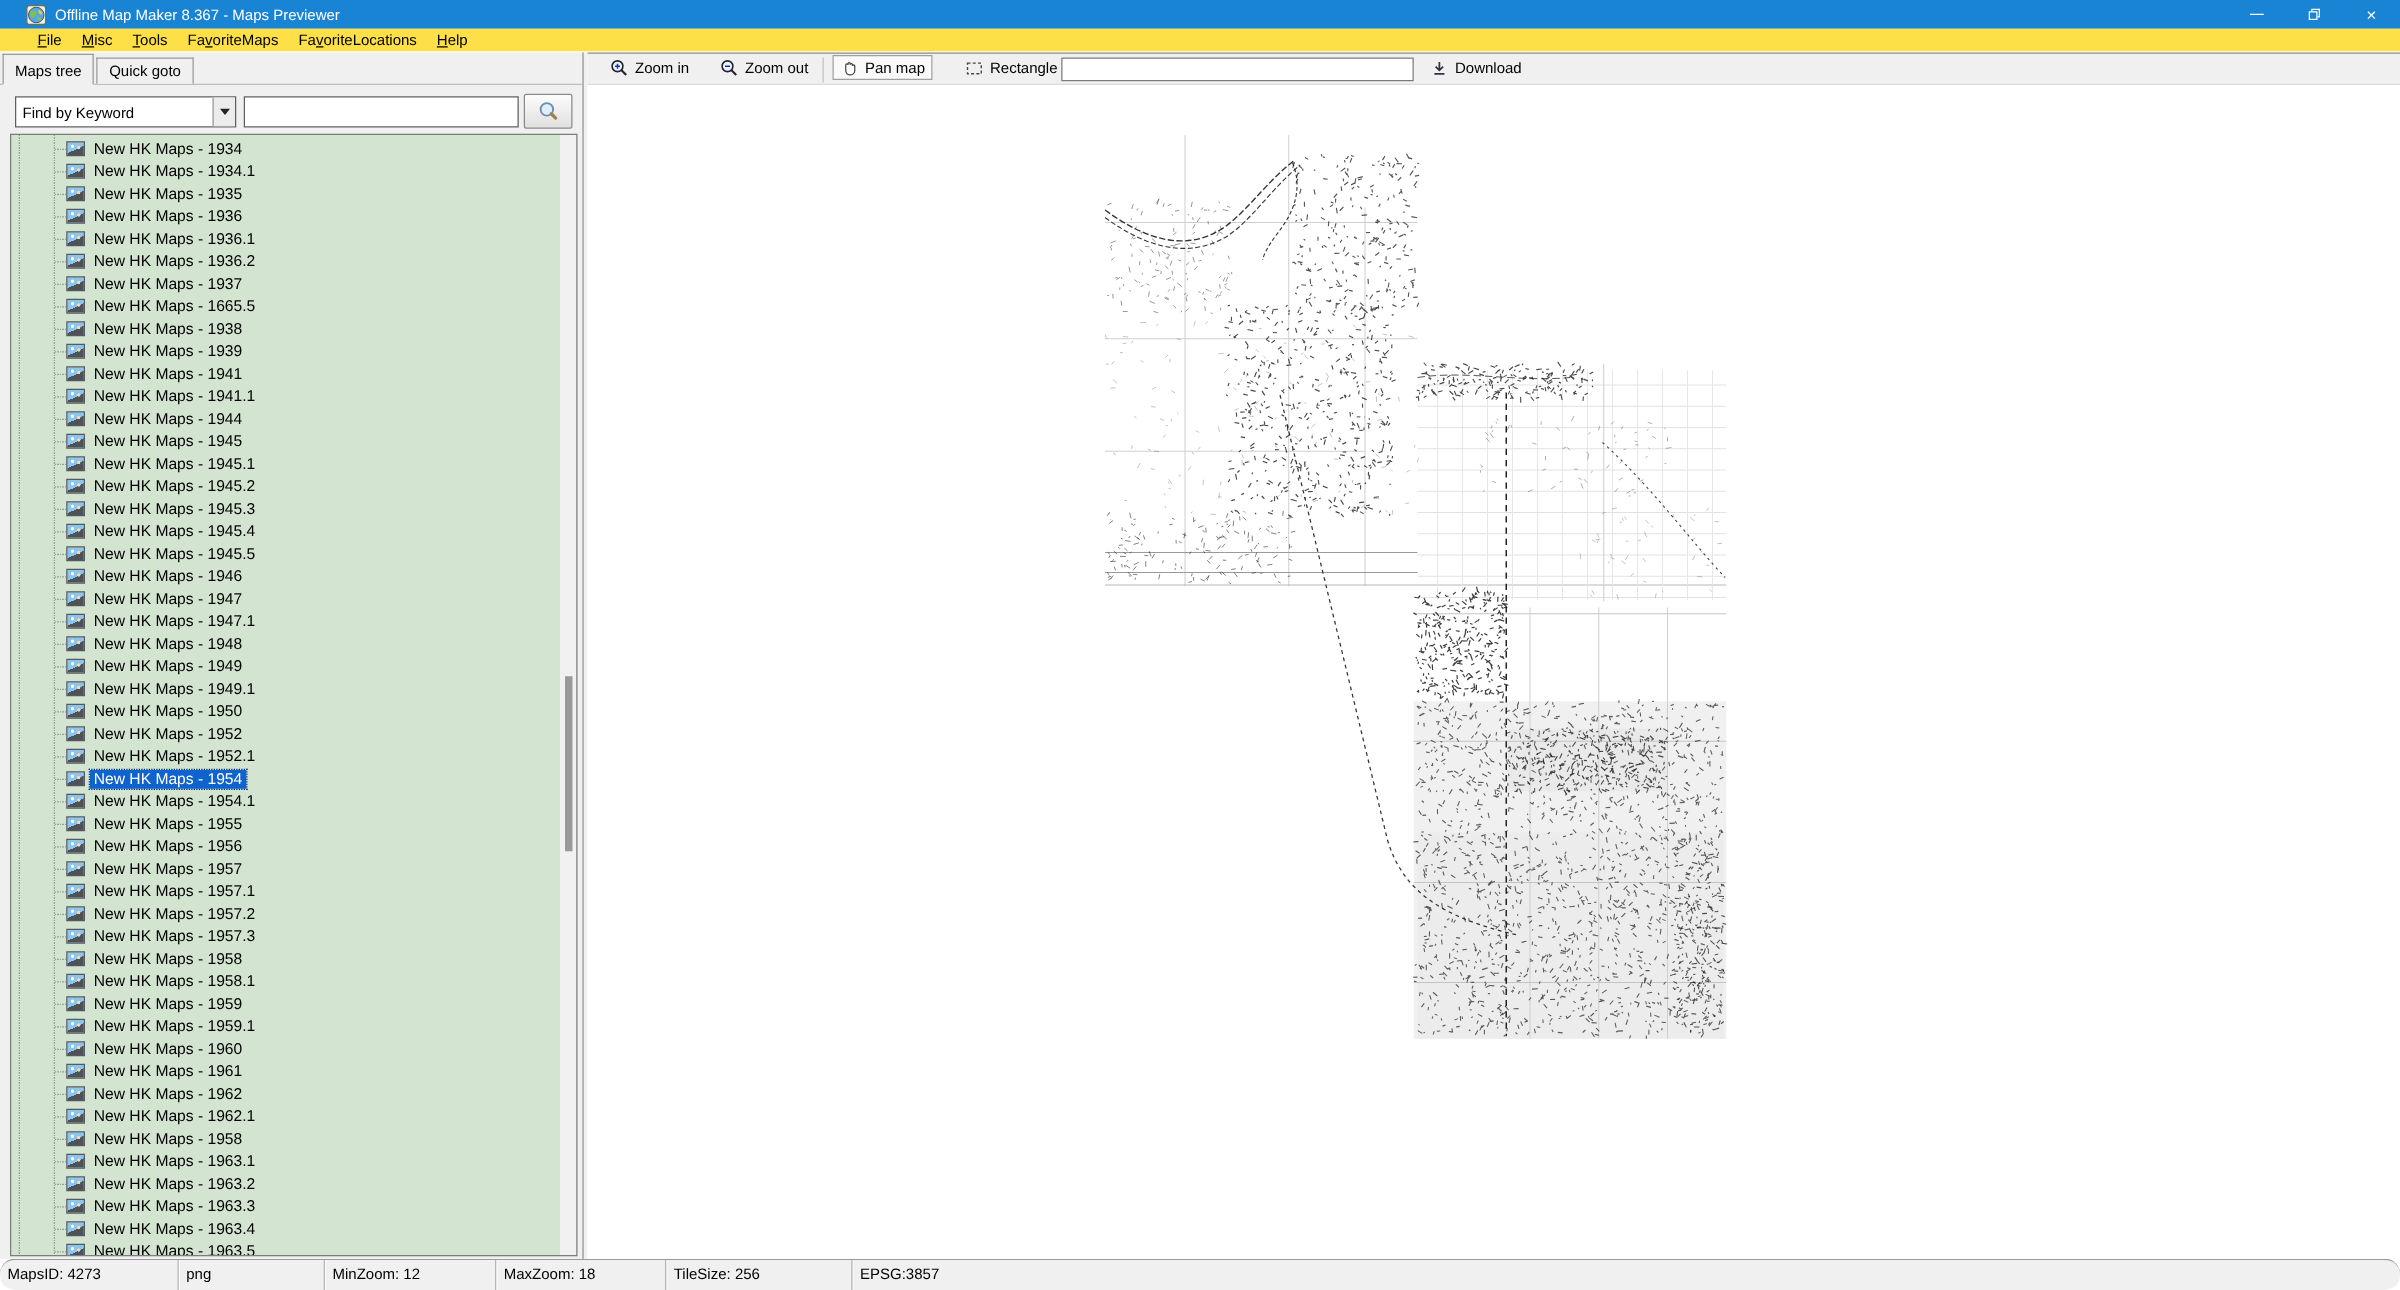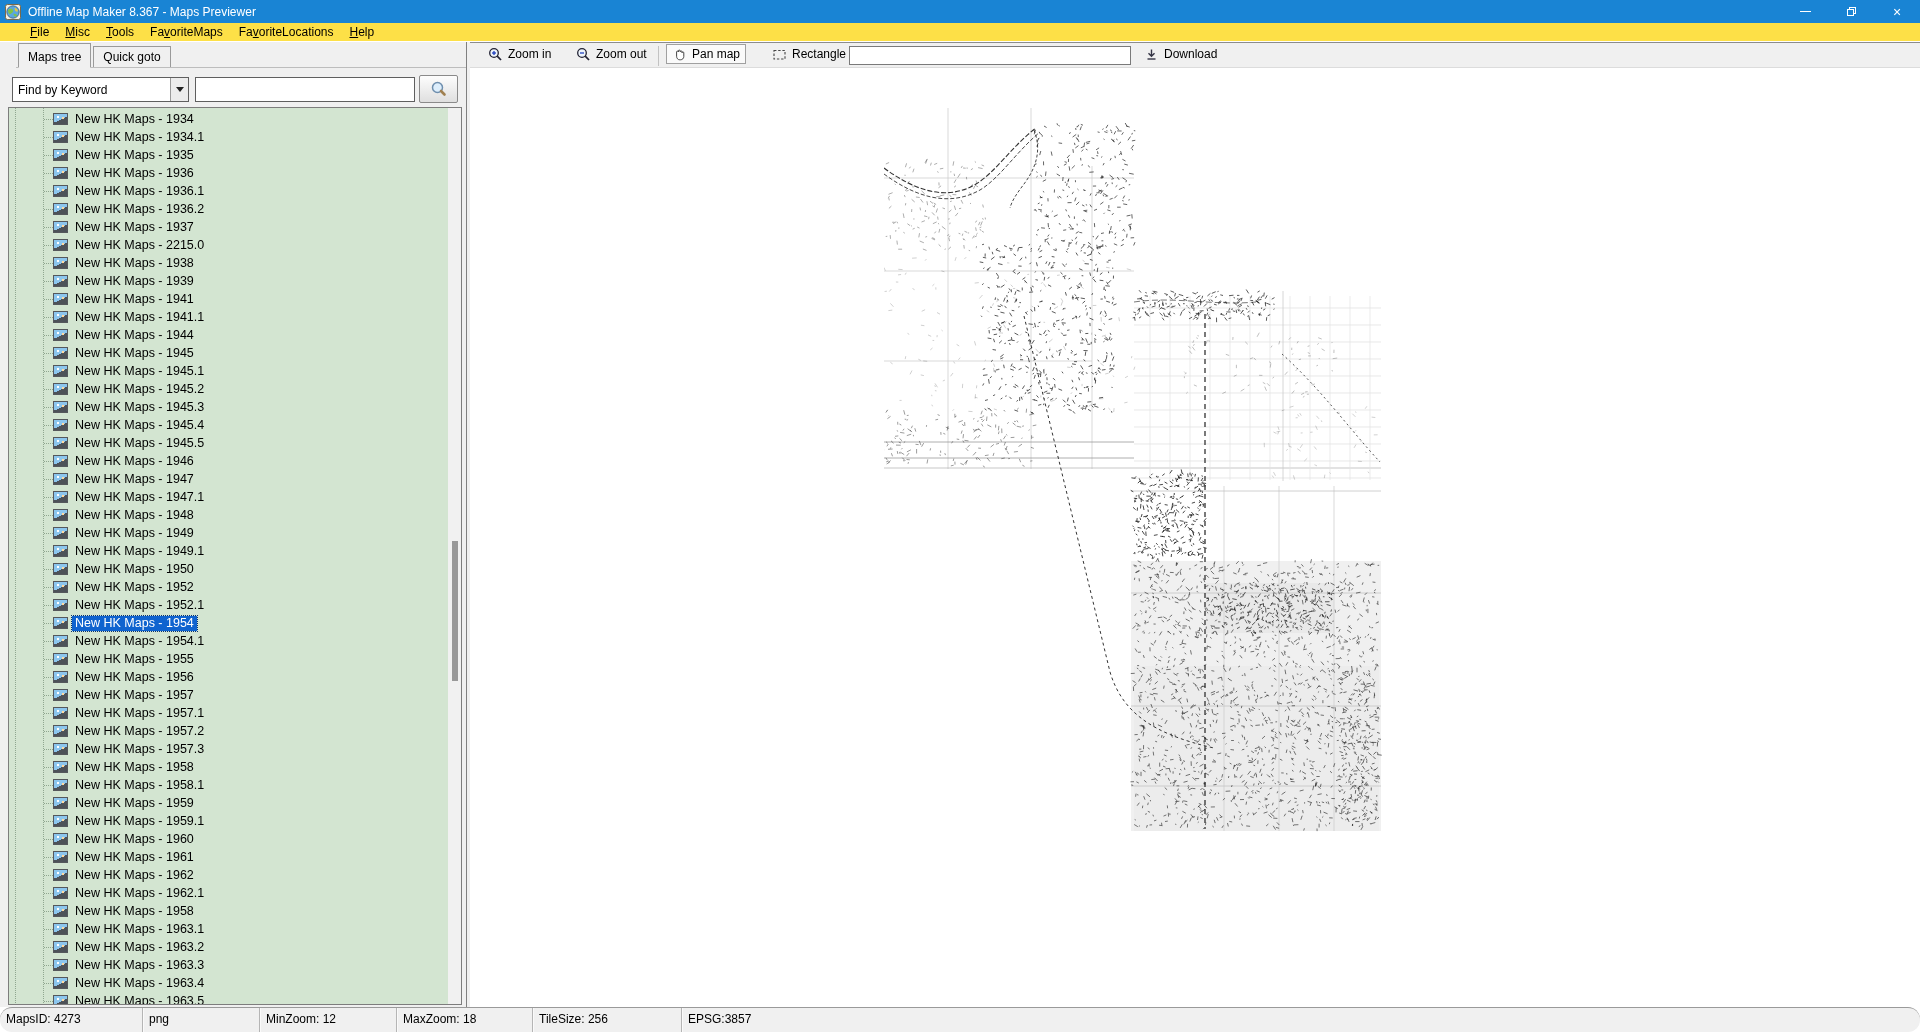--- a/index.html
+++ b/index.html
@@ -4,40 +4,40 @@
 <style>
   html,body{margin:0;padding:0;background:#444;}
   *{box-sizing:border-box;}
   .window{
     position:relative;width:1920px;height:1032px;background:#fff;overflow:hidden;
     font-family:"Liberation Sans","DejaVu Sans",sans-serif;font-size:12px;color:#000;
     --titlebar:#1984d4;--tree-bg:#d3e5d1;--selection:#0f63cf;--panel:#f0f0f0;
   }
   
   .titlebar{position:absolute;left:0;top:0;right:0;height:23px;background:var(--titlebar);
-    display:flex;align-items:center;padding-left:5px;color:#fff;}
+    display:flex;align-items:center;padding-left:21px;color:#fff;}
   .titlebar .app-icon{width:16px;height:16px;margin-right:7px;flex:none;}
   .title-text{font-size:12px;white-space:nowrap;}
   .win-controls{position:absolute;right:0;top:0;height:23px;display:flex;}
   .win-btn{width:46px;height:23px;display:flex;align-items:center;justify-content:center;}
   .glyph-min{width:11px;height:1px;background:#fff;}
   .glyph-restore{position:relative;width:9px;height:9px;}
   .glyph-restore .r1{position:absolute;right:0;top:0;width:7px;height:7px;border:1px solid #fff;}
   .glyph-restore .r2{position:absolute;left:0;bottom:0;width:7px;height:7px;border:1px solid #fff;background:var(--titlebar);}
   .glyph-close{font-size:14px;line-height:1;color:#fff;}
   
   .menubar{position:absolute;left:0;top:23px;right:0;height:18px;background:#fde047;
     display:flex;align-items:center;padding-left:22px;}
   .menu-item{padding:2px 8px;white-space:nowrap;}
   .menu-item u{text-decoration:underline;}
   
   .left-panel{position:absolute;left:0;top:42px;width:467px;bottom:25px;background:var(--panel);
     border-right:1px solid #808080;}
   .tabbar{position:absolute;left:0;top:0;right:0;height:26px;display:flex;align-items:flex-end;
-    border-bottom:1px solid #bdbdbd;padding-left:2px;margin-left:16px;}
+    border-bottom:1px solid #bdbdbd;padding-left:2px;}
   .tab{border:1px solid #9a9a9a;border-bottom:none;background:var(--panel);
     padding:3px 9px 3px 9px;margin-right:2px;white-space:nowrap;position:relative;}
   .tab.active{padding-top:6px;margin-bottom:-1px;z-index:2;border-bottom:1px solid var(--panel);}
   
   .combo{position:absolute;left:12px;top:35px;width:177px;height:25px;background:#fff;
     border:1px solid #5f5f5f;display:flex;align-items:center;}
   .combo-value{flex:1;padding-left:5px;white-space:nowrap;overflow:hidden;}
   .combo-arrow{width:18px;height:23px;background:#ececec;border-left:1px solid #9a9a9a;
     display:flex;align-items:center;justify-content:center;flex:none;}
   .combo-arrow::after{content:"";border:4px solid transparent;border-top:5px solid #222;margin-top:4px;}
@@ -177,21 +177,21 @@
             <span class="tree-label">New HK Maps - 1936.2</span>
           </div>
           <div class="tree-row">
             <span class="connector"></span>
             <span class="tree-icon"></span>
             <span class="tree-label">New HK Maps - 1937</span>
           </div>
           <div class="tree-row">
             <span class="connector"></span>
             <span class="tree-icon"></span>
-            <span class="tree-label">New HK Maps - 2215.0</span>
+            <span class="tree-label">New HK Maps - 1665.5</span>
           </div>
           <div class="tree-row">
             <span class="connector"></span>
             <span class="tree-icon"></span>
             <span class="tree-label">New HK Maps - 1938</span>
           </div>
           <div class="tree-row">
             <span class="connector"></span>
             <span class="tree-icon"></span>
             <span class="tree-label">New HK Maps - 1939</span>

